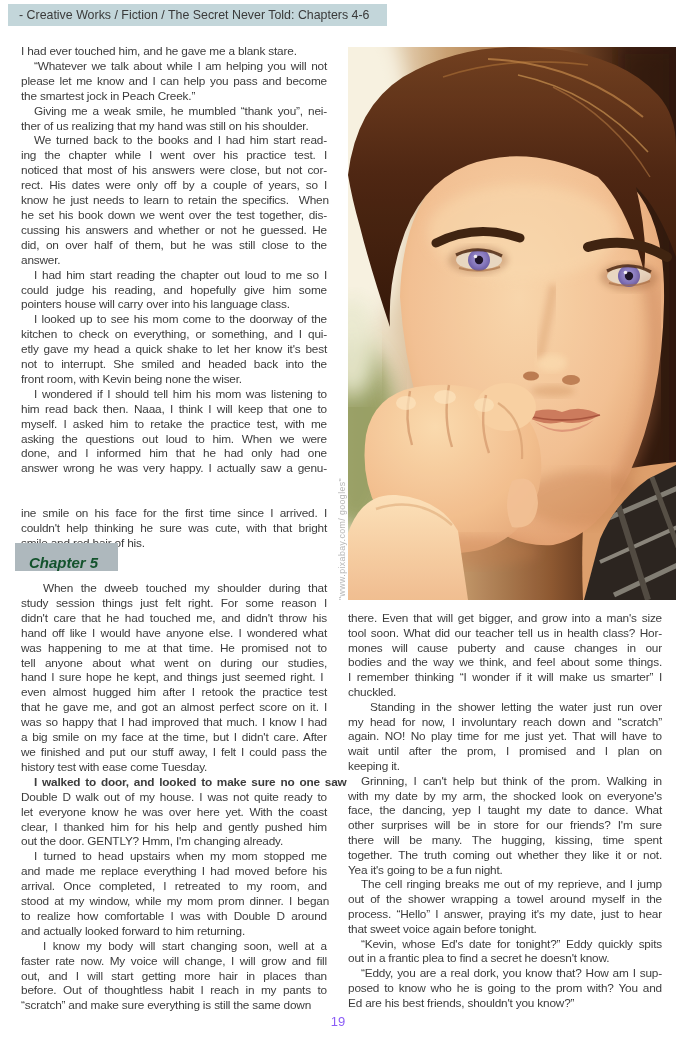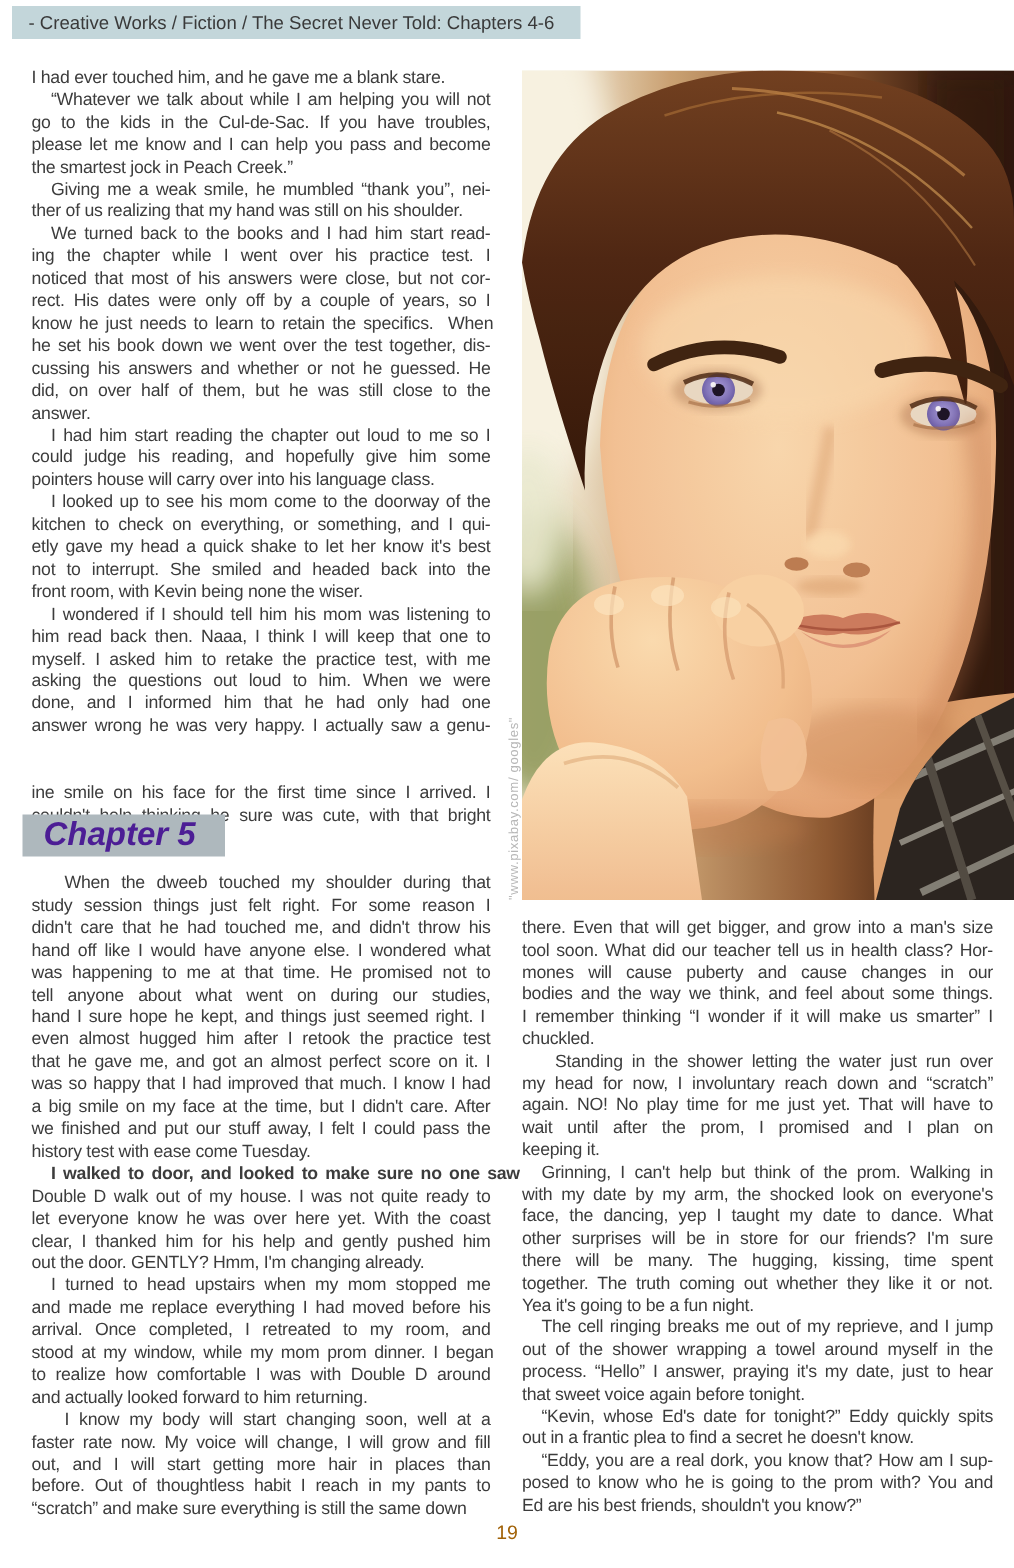--- a/index.html
+++ b/index.html
@@ -15,47 +15,46 @@
   .col { position:absolute; font-size:11.8px; line-height:14.9px; letter-spacing:-0.18px; }
   .col-left-1 { left:21px; top:44px;  width:306px; }
   .col-left-2 { left:21px; top:581px; width:306px; }
   .col-right  { left:348px; top:611px; width:314px; line-height:14.8px; }
   .para { margin:0; }
   .line { white-space:nowrap; }
   .line.ind-1 { padding-left:13px; }
   .line.ind-2 { padding-left:22px; }
   .chapter-box {
     position:absolute; left:15px; top:543px; height:28px;
-    background:#aeb8bd; padding:0 20px 0 14px; display:flex; align-items:flex-start;
-    font-style:italic; font-weight:bold; font-size:22px; color:#4c1d95;
+    background:#aeb8bd; padding:0 20px 0 14px; display:flex; align-items:flex-end;
+    font-style:italic; font-weight:bold; font-size:15px; color:#14532d;
   }
   .photo { position:absolute; left:348px; top:47px; width:328px; height:553px; margin:0; }
   .photo svg { display:block; }
   .photo-credit {
     position:absolute; left:337px; top:600px; transform-origin:0 0; transform:rotate(-90deg);
     font-size:8.8px; color:#b7b7b7; letter-spacing:0.4px; white-space:nowrap;
   }
-  .page-number { position:absolute; left:0; top:1014px; width:676px; text-align:center; font-size:13px; color:#a16207; }
+  .page-number { position:absolute; left:0; top:1014px; width:676px; text-align:center; font-size:13px; color:#8b5cf6; }
 </style>
 </head>
 <body>
 
 <div class="page">
 
   <div class="header-bar">
     <span>- Creative Works / Fiction / The Secret Never Told: Chapters 4-6</span>
   </div>
 
   <div class="col col-left-1">
       <div class="para">
         <div class="line last"><span>I had ever touched him, and he gave me a blank stare.</span></div>
       </div>
       <div class="para">
         <div class="line ind-1" style="word-spacing: 1.63437px;"><span>“Whatever we talk about while I am helping you will not</span></div>
-        <div class="line" style="word-spacing: 3.85156px;"><span>go to the kids in the Cul-de-Sac. If you have troubles,</span></div>
         <div class="line" style="word-spacing: 1.67756px;"><span>please let me know and I can help you pass and become</span></div>
         <div class="line last"><span>the smartest jock in Peach Creek.”</span></div>
       </div>
       <div class="para">
         <div class="line ind-1" style="word-spacing: 1.97743px;"><span>Giving me a weak smile, he mumbled “thank you”, nei-</span></div>
         <div class="line last"><span>ther of us realizing that my hand was still on his shoulder.</span></div>
       </div>
       <div class="para">
         <div class="line ind-1" style="word-spacing: 1.8892px;"><span>We turned back to the books and I had him start read-</span></div>
         <div class="line" style="word-spacing: 5.14687px;"><span>ing the chapter while I went over his practice test. I</span></div>

